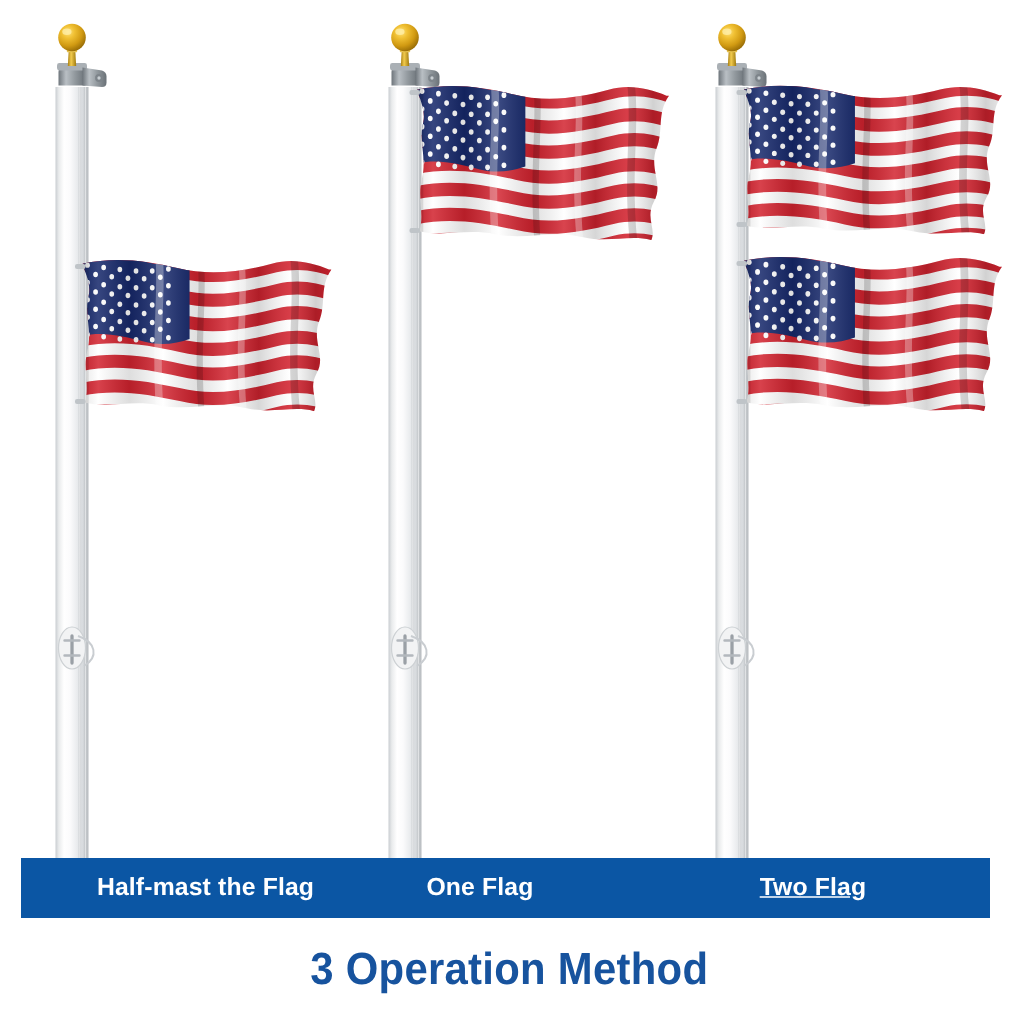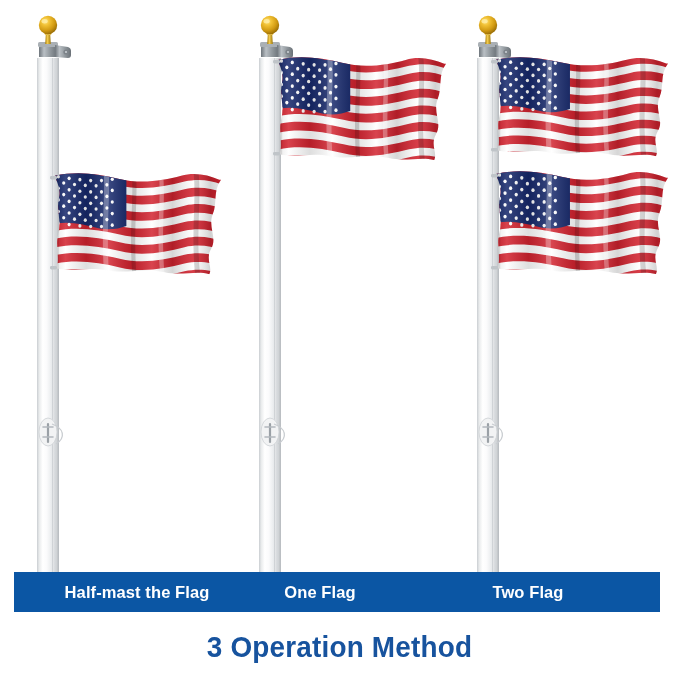--- a/index.html
+++ b/index.html
@@ -43,21 +43,21 @@
     transform: translate(-50%, -50%);
     color: #ffffff;
     font-family: "Liberation Sans", sans-serif;
     font-size: 16.5px;
     font-weight: 700;
     letter-spacing: 0.1px;
     white-space: nowrap;
   }
   #label-half { left: 123px; }
   #label-one  { left: 306px; text-align: center; }
-  #label-two  { left: 514px; }
+  #label-two  { left: 528px; text-decoration: underline; }
 
   
   #title {
     position: absolute;
     left: 0;
     top: 630px;
     width: 679px;
     text-align: center;
     color: #17539e;
     font-family: "Liberation Sans Narrow", "Liberation Sans", sans-serif;

